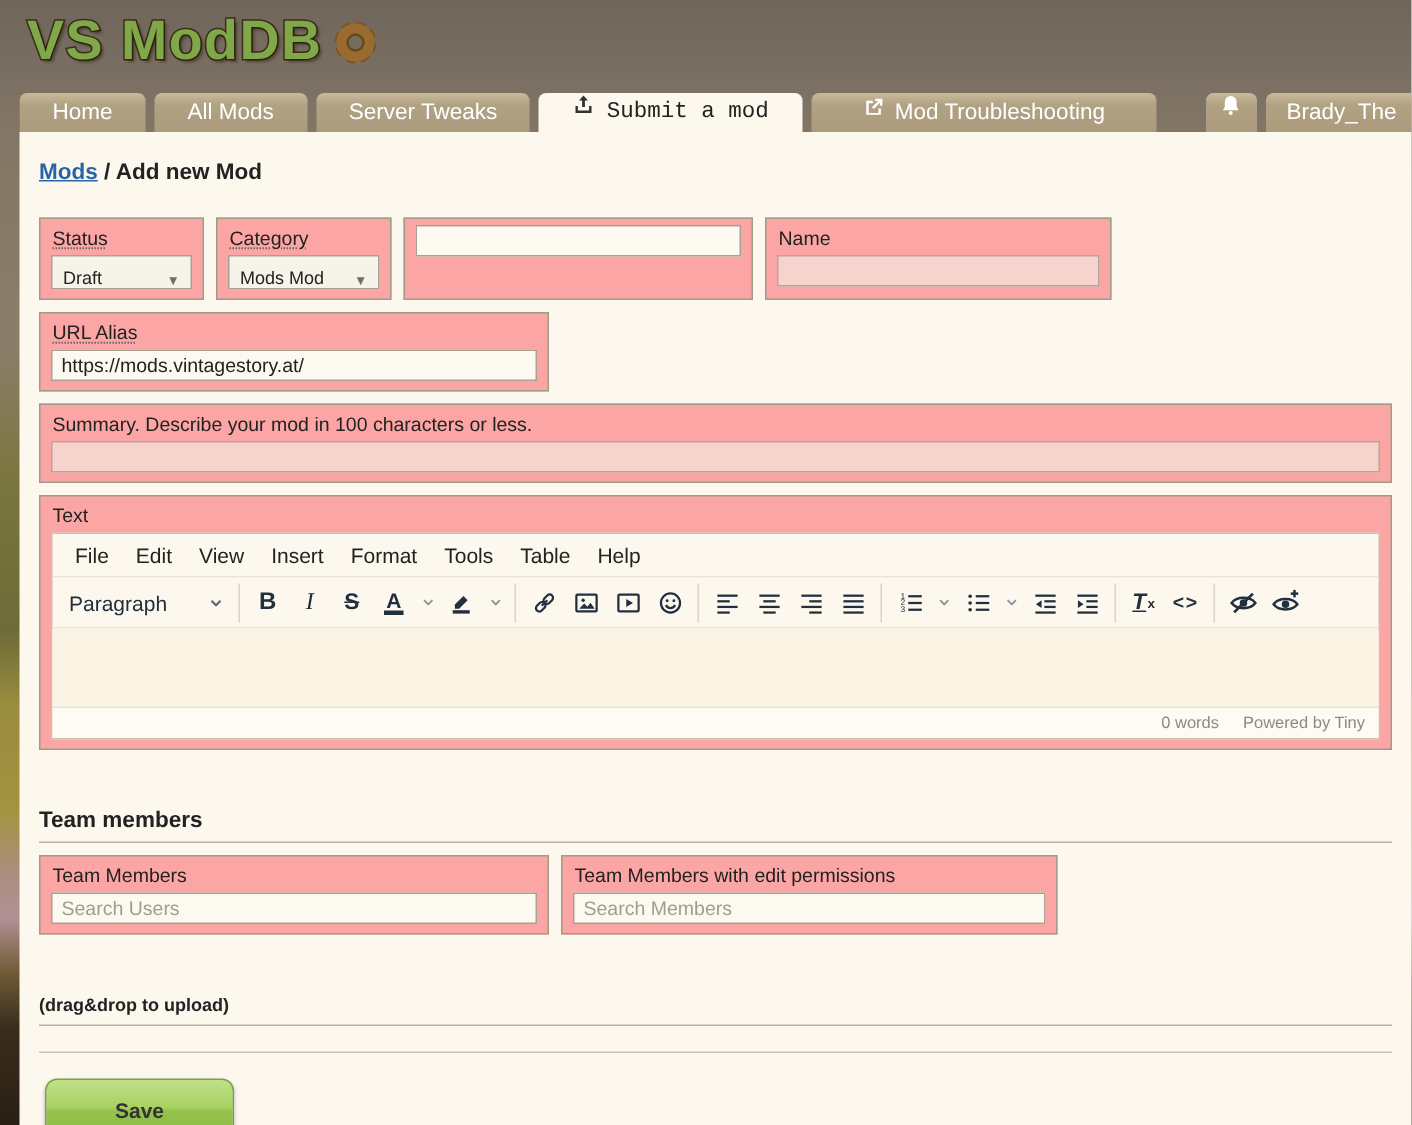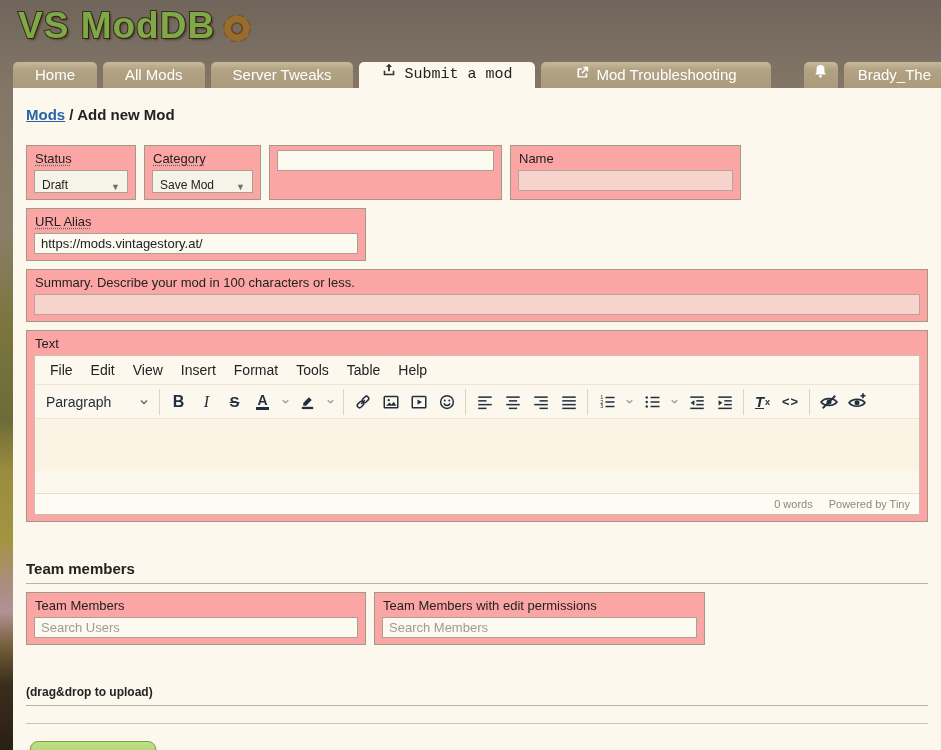--- a/index.html
+++ b/index.html
@@ -73,21 +73,21 @@
   .ital-g { font-style:italic; font-family:"Liberation Serif",serif; font-size:16px; }
   .strike-g { text-decoration:line-through; font-size:15px; font-weight:bold; }
   .fore-g { font-weight:bold; font-size:14px; border-bottom:3px solid #222f3e; line-height:13px; padding:0 1px; }
   .code-g { font-weight:bold; font-size:13px; letter-spacing:1px; }
   .tx-g { font-style:italic; font-weight:bold; font-size:15px; text-decoration:underline; }
   .tx-sub { font-size:9px; font-weight:bold; margin-left:1px; }
   .content-area { height:52px; background:#fbf3e4; cursor:text; }
   .statusbar {
     height:21px; background:#fdfbf4; border-top:1px solid #e7dfd0;
     display:flex; justify-content:flex-end; align-items:center; gap:16px; padding:2px 9px;
-    font-size:11px; color:#8d897b;margin-top:22px;
+    font-size:11px; color:#8d897b;
   }
   
   .section-head {
     font-size:15px; font-weight:bold; color:#222;
     border-bottom:1px solid #bcb39f; padding-bottom:6px;
   }
   .team-head { margin-top:38px; margin-bottom:8px; }
   .screens-head { margin-top:40px; display:flex; justify-content:space-between; align-items:baseline; }
   .small-hint { font-size:12px; font-weight:bold; color:#222; }
   .divider { border:none; border-top:1px solid #ccc3b1; margin:17px 0 0 0; }
@@ -169,21 +169,21 @@
     <div class="fieldbox w-status">
       <span class="flabel hint">Status</span>
       <div class="select">
         <span>Draft</span>
         <span class="caret">▼</span>
       </div>
     </div>
     <div class="fieldbox w-cat">
       <span class="flabel hint">Category</span>
       <div class="select">
-        <span>Save Mod</span>
+        <span>Mods Mod</span>
         <span class="caret">▼</span>
       </div>
     </div>
     <div class="fieldbox w-tags">
       <input class="txt" value="" style="">
     </div>
     <div class="fieldbox w-name">
       <span class="flabel">Name</span>
       <input class="txt invalid" value="" style="">
     </div>

